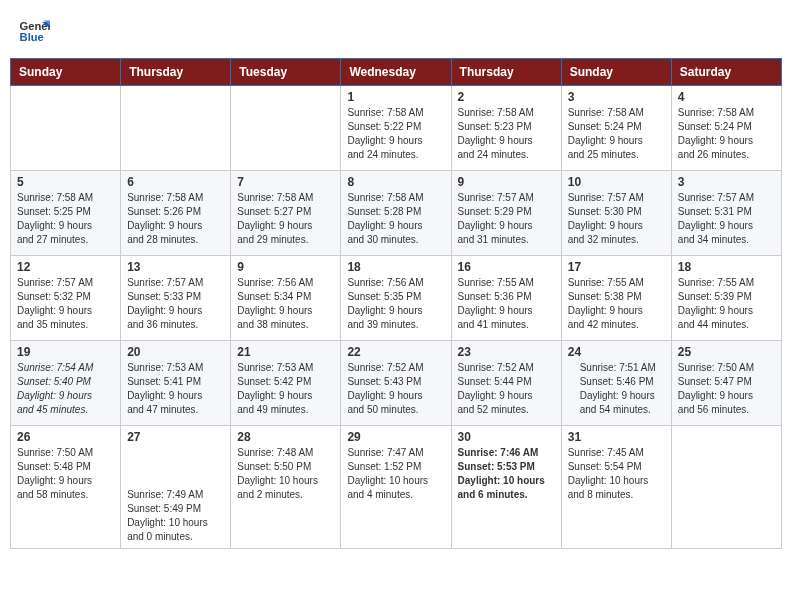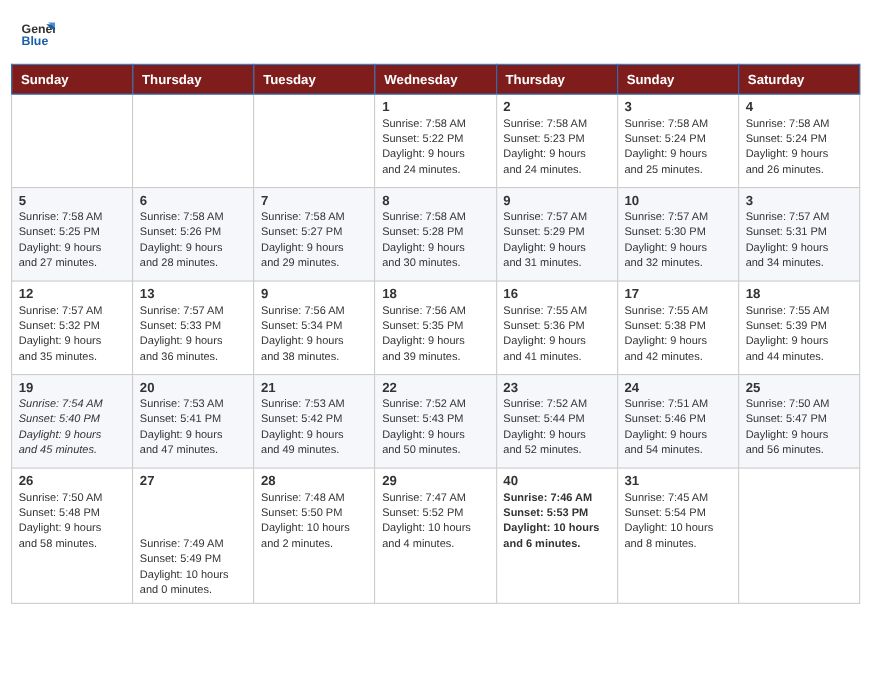--- a/index.html
+++ b/index.html
@@ -281,21 +281,21 @@
         </td>
         <td>
           <div class="day-num">23</div>
           <div class="day-info" style="white-space: pre-line;">Sunrise: 7:52 AM
 Sunset: 5:44 PM
 Daylight: 9 hours
 and 52 minutes.</div>
         </td>
         <td>
           <div class="day-num">24</div>
-          <div class="day-info" style="white-space: pre-line;">Sunrise: 7:51 AM
+          <div class="day-info" style="white-space: pre-line; margin-left: 12px;">Sunrise: 7:51 AM
 Sunset: 5:46 PM
 Daylight: 9 hours
 and 54 minutes.</div>
         </td>
         <td>
           <div class="day-num">25</div>
           <div class="day-info" style="white-space: pre-line;">Sunrise: 7:50 AM
 Sunset: 5:47 PM
 Daylight: 9 hours
 and 56 minutes.</div>
@@ -319,26 +319,26 @@
         <td>
           <div class="day-num">28</div>
           <div class="day-info" style="white-space: pre-line;">Sunrise: 7:48 AM
 Sunset: 5:50 PM
 Daylight: 10 hours
 and 2 minutes.</div>
         </td>
         <td>
           <div class="day-num">29</div>
           <div class="day-info" style="white-space: pre-line;">Sunrise: 7:47 AM
-Sunset: 5:52 PM
+Sunset: 1:52 PM
 Daylight: 10 hours
 and 4 minutes.</div>
         </td>
         <td>
-          <div class="day-num">40</div>
+          <div class="day-num">30</div>
           <div class="day-info" style="white-space: pre-line; font-weight: bold;">Sunrise: 7:46 AM
 Sunset: 5:53 PM
 Daylight: 10 hours
 and 6 minutes.</div>
         </td>
         <td>
           <div class="day-num">31</div>
           <div class="day-info" style="white-space: pre-line;">Sunrise: 7:45 AM
 Sunset: 5:54 PM
 Daylight: 10 hours

